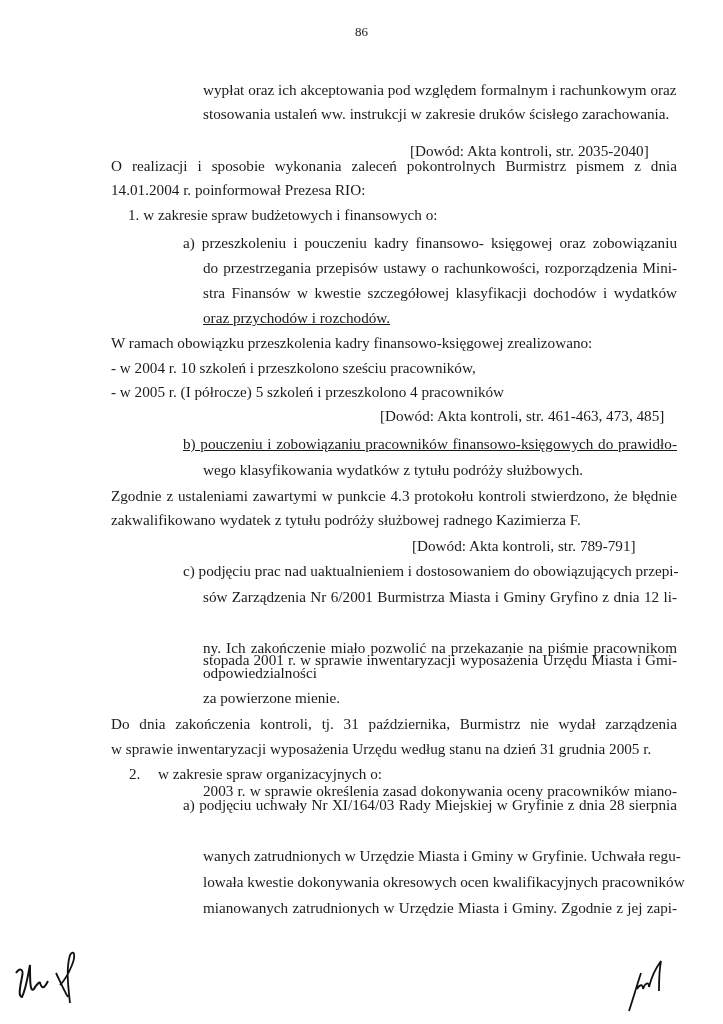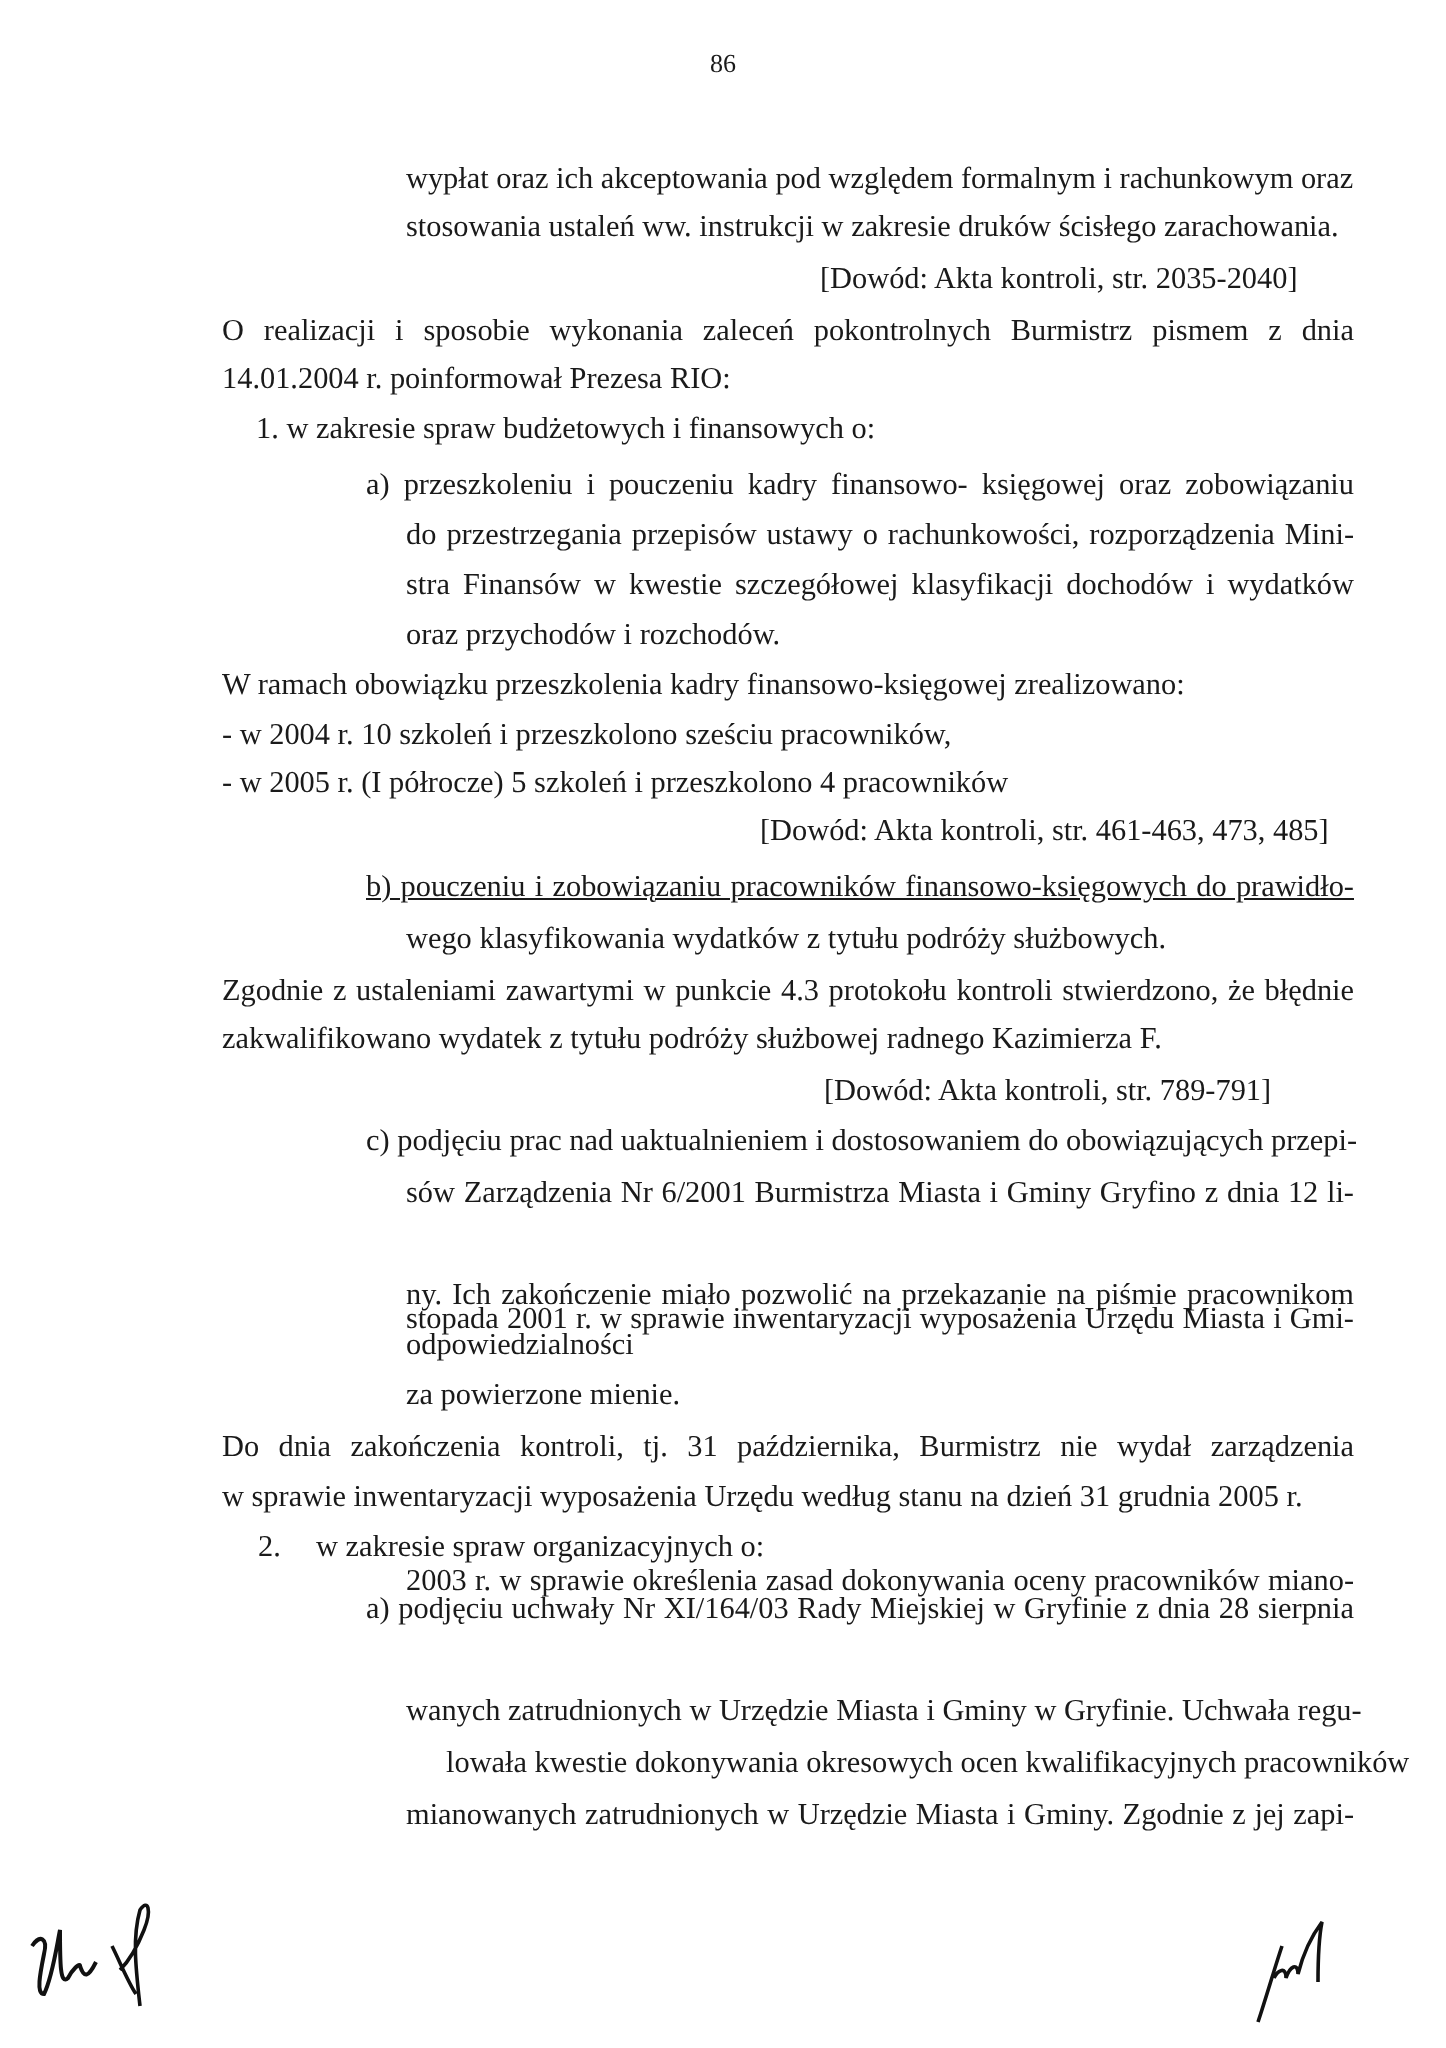--- a/index.html
+++ b/index.html
@@ -13,30 +13,30 @@
     .pg { position: absolute; top: 24px; left: 0; width: 723px; text-align: center; font-size: 13px; }
     .sig { position: absolute; }
   </style>
 </head>
 <body>
 
 <div class="pg">86</div>
 
 <div class="ln just" style="top:80px;left:203px;width:472px;">wypłat oraz ich akceptowania pod względem formalnym i rachunkowym oraz</div>
 <div class="ln" style="top:104px;left:203px;">stosowania ustaleń ww. instrukcji w zakresie druków ścisłego zarachowania.</div>
-<div class="ln" style="top:130px;left:410px;">[Dowód: Akta kontroli, str. 2035-2040]</div>
+<div class="ln" style="top:141px;left:410px;">[Dowód: Akta kontroli, str. 2035-2040]</div>
 
 <div class="ln just" style="top:156px;left:111px;width:566px;">O realizacji i sposobie wykonania zaleceń pokontrolnych Burmistrz pismem z dnia</div>
 <div class="ln" style="top:180px;left:111px;">14.01.2004 r. poinformował Prezesa RIO:</div>
 <div class="ln" style="top:205px;left:128px;">1. w zakresie spraw budżetowych i finansowych o:</div>
 
 <div class="ln just" style="top:233px;left:183px;width:494px;">a)  przeszkoleniu i pouczeniu kadry finansowo- księgowej oraz zobowiązaniu</div>
 <div class="ln just" style="top:258px;left:203px;width:474px;">do przestrzegania przepisów ustawy o rachunkowości, rozporządzenia Mini-</div>
 <div class="ln just" style="top:283px;left:203px;width:474px;">stra Finansów w kwestie szczegółowej klasyfikacji dochodów i wydatków</div>
-<div class="ln" style="top:308px;left:203px;">oraz przychodów i rozchodów.</div>
+<div class="ln" style="top:308px;left:203px;text-decoration:underline;">oraz przychodów i rozchodów.</div>
 
 <div class="ln" style="top:333px;left:111px;">W ramach obowiązku przeszkolenia kadry finansowo-księgowej zrealizowano:</div>
 <div class="ln" style="top:358px;left:111px;">- w 2004 r. 10 szkoleń i przeszkolono sześciu pracowników,</div>
 <div class="ln" style="top:382px;left:111px;">- w 2005 r. (I półrocze) 5 szkoleń i przeszkolono 4 pracowników</div>
 <div class="ln" style="top:406px;left:380px;">[Dowód: Akta kontroli, str. 461-463, 473, 485]</div>
 
 <div class="ln just" style="top:434px;left:183px;width:494px;text-decoration:underline;">b) pouczeniu i zobowiązaniu pracowników finansowo-księgowych do prawidło-</div>
 <div class="ln" style="top:460px;left:203px;">wego klasyfikowania wydatków z tytułu podróży służbowych.</div>
 <div class="ln just" style="top:486px;left:111px;width:566px;">Zgodnie z ustaleniami zawartymi w punkcie 4.3 protokołu kontroli stwierdzono, że błędnie</div>
 <div class="ln" style="top:510px;left:111px;">zakwalifikowano wydatek z tytułu podróży służbowej radnego Kazimierza F.</div>
@@ -50,21 +50,21 @@
 <div class="ln" style="top:688px;left:203px;">za powierzone mienie.</div>
 
 <div class="ln just" style="top:714px;left:111px;width:566px;">Do dnia zakończenia kontroli, tj. 31 października, Burmistrz nie wydał zarządzenia</div>
 <div class="ln" style="top:739px;left:111px;">w sprawie inwentaryzacji wyposażenia Urzędu według stanu na dzień 31 grudnia 2005 r.</div>
 <div class="ln" style="top:764px;left:129px;">2.</div>
 <div class="ln" style="top:764px;left:158px;">w zakresie spraw organizacyjnych o:</div>
 
 <div class="ln just" style="top:795px;left:183px;width:494px;">a) podjęciu uchwały Nr XI/164/03 Rady Miejskiej w Gryfinie z dnia 28 sierpnia</div>
 <div class="ln just" style="top:781px;left:203px;width:474px;">2003 r. w sprawie określenia zasad dokonywania oceny pracowników miano-</div>
 <div class="ln just" style="top:846px;left:203px;width:474px;">wanych zatrudnionych w Urzędzie Miasta i Gminy w Gryfinie. Uchwała regu-</div>
-<div class="ln just" style="top:872px;left:203px;width:474px;margin-left:20px;">lowała kwestie dokonywania okresowych ocen kwalifikacyjnych pracowników</div>
+<div class="ln just" style="top:872px;left:203px;width:474px;">lowała kwestie dokonywania okresowych ocen kwalifikacyjnych pracowników</div>
 <div class="ln just" style="top:898px;left:203px;width:474px;">mianowanych zatrudnionych w Urzędzie Miasta i Gminy. Zgodnie z jej zapi-</div>
 
 <svg class="sig" style="left:10px;top:945px;" width="70" height="70" viewBox="0 0 70 70">
   <path d="M6 28 C10 22,14 24,12 32 C10 42,8 52,12 52 C16 44,18 30,20 20 C20 36,20 48,24 44 C26 40,30 36,30 38 C32 44,34 44,38 36" fill="none" stroke="#111" stroke-width="2"></path>
   <path d="M46 28 C50 36,54 46,58 52 M60 58 C58 40,56 24,60 10 C64 4,66 10,62 20 C58 30,54 36,50 40" fill="none" stroke="#111" stroke-width="1.8"></path>
 </svg>
 
 <svg class="sig" style="left:615px;top:955px;" width="60" height="60" viewBox="0 0 60 60">
   <path d="M14 56 C18 44,22 30,26 18 M22 34 C24 30,28 28,28 34 C30 28,34 26,34 32 C36 24,40 14,46 6 C44 16,44 26,44 36" fill="none" stroke="#111" stroke-width="1.8"></path>
 </svg>

